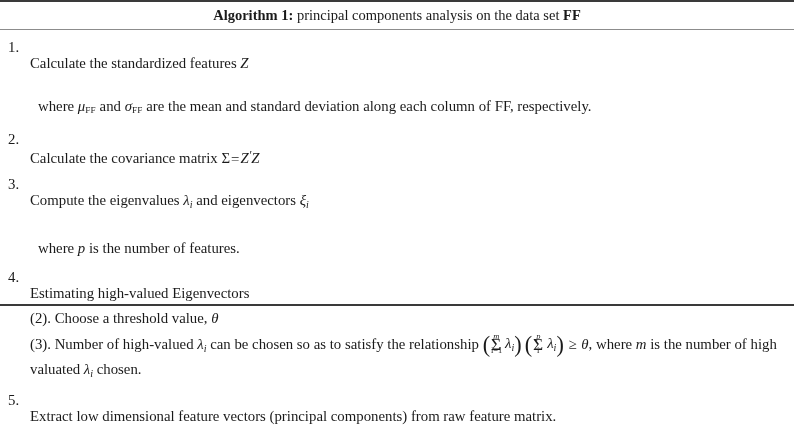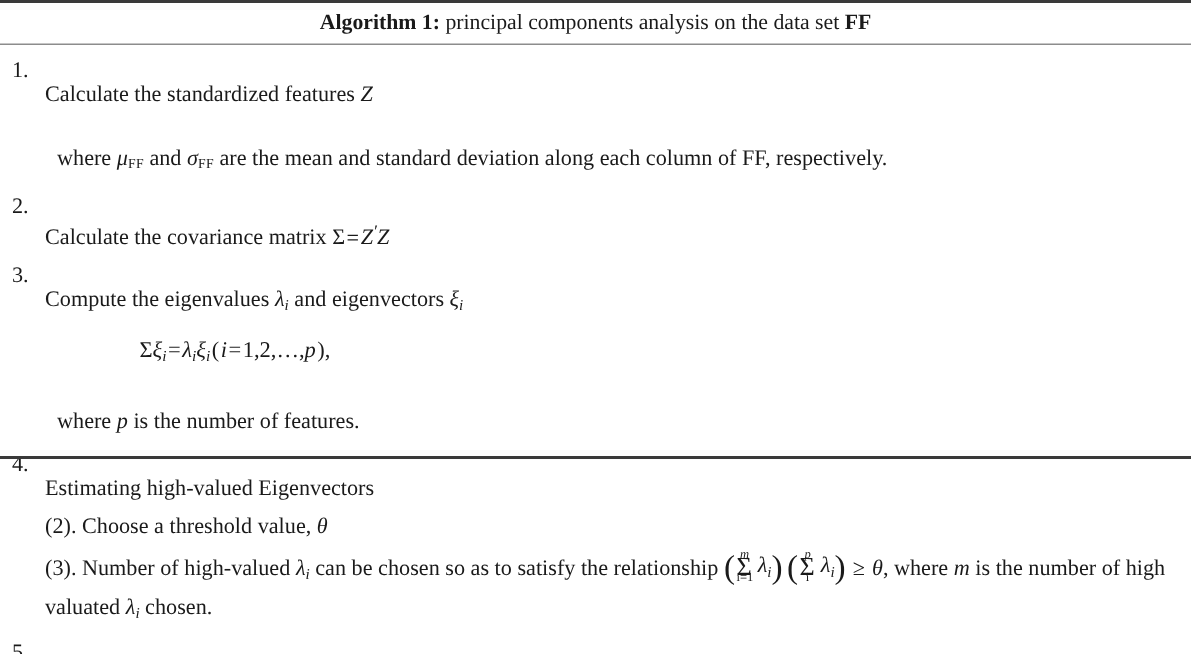--- a/index.html
+++ b/index.html
@@ -191,23 +191,20 @@
     <div class="step">
       <span class="step-num">2.</span>
       <span class="step-text">Calculate the covariance matrix <span class="mupright">Σ</span><span class="op">=</span><span class="mi">Z</span><span class="prime">′</span><span class="mi">Z</span></span>
     </div>
 
     <div class="step">
       <span class="step-num">3.</span>
       <span class="step-text">Compute the eigenvalues <span class="mi">λ</span><span class="msub">i</span> and eigenvectors <span class="mi">ξ</span><span class="msub">i</span></span>
     </div>
 
-    <div class="equation">
-      <span class="mupright">Σ</span><span class="mi">ξ</span><span class="msub">i</span><span class="op">=</span><span class="mi">λ</span><span class="msub">i</span><span class="mi">ξ</span><span class="msub">i</span><span class="op">(</span><span class="mi">i</span><span class="op">=</span>1,2,…,<span class="mi">p</span><span class="op">),</span>
-    </div>
 
     <div class="note">
       where <span class="mi">p</span> is the number of features.
     </div>
 
     <div class="step">
       <span class="step-num">4.</span>
       <span class="step-text">Estimating high-valued Eigenvectors</span>
     </div>
 

